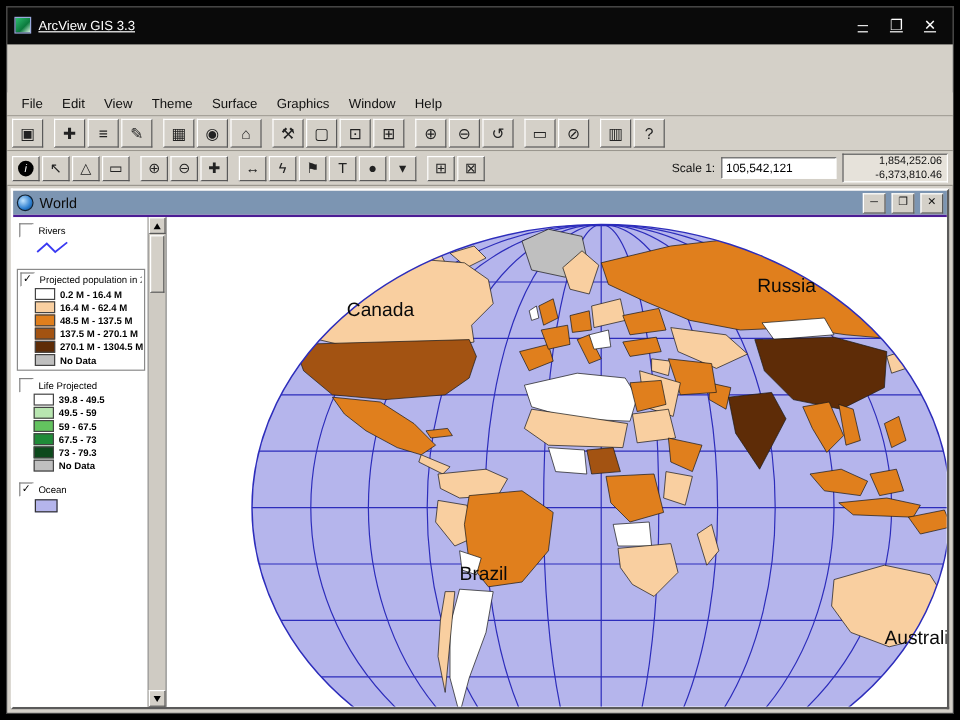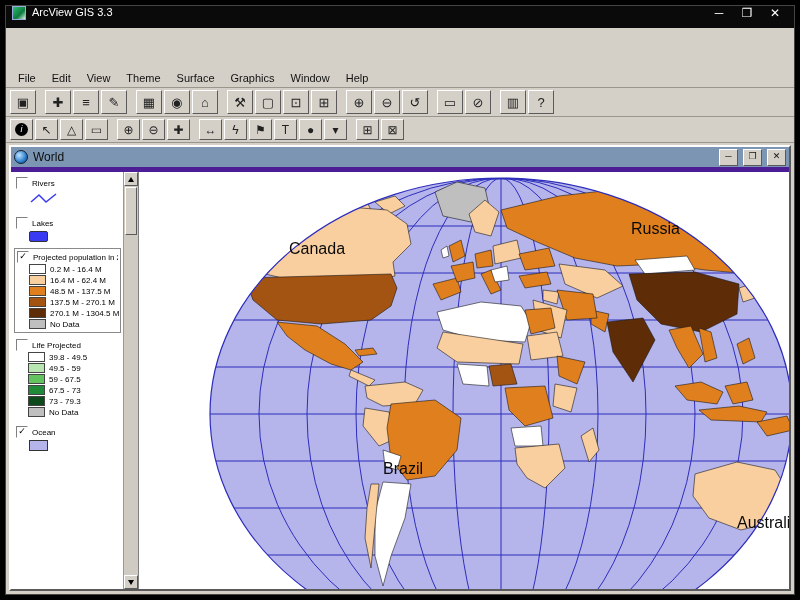--- a/index.html
+++ b/index.html
@@ -1,20 +1,20 @@
 <!DOCTYPE html>
 <html style="--pop1: #ffffff; --pop2: #f9cfa0; --pop3: #e07f1d; --pop4: #a35312; --pop5: #5e2c07; --nodata: #bfbfbf; --ocean: #b5b5ec; --grid: #2d2dbb; --lakes: #3a3af2;"><head>
 <meta charset="utf-8">
 <style>
   html,body{margin:0;padding:0;background:#222;font-family:"Liberation Sans",sans-serif;}
   .frame{width:800px;height:600px;background:#000;padding:5px;box-sizing:border-box;}
   .app{width:100%;height:100%;background:#d4d0c8;display:flex;flex-direction:column;box-sizing:border-box;border:1px solid #444;}
 
   
-  .titlebar{height:22px;background:#0a0a0a;color:#fff;display:flex;align-items:flex-start;padding:0 8px 0 6px;gap:6px;flex:0 0 auto;}
+  .titlebar{height:22px;background:#0a0a0a;color:#fff;display:flex;align-items:flex-end;padding:0 8px 9px 6px;gap:6px;flex:0 0 auto;text-decoration:underline;}
   .app-icon{width:12px;height:12px;background:linear-gradient(135deg,#2fbf71,#0b7a3d 60%,#d8f5e4);border:1px solid #9ad;flex:0 0 auto;}
   .titlebar .title{font-size:11px;}
   .titlebar .spacer{flex:1;}
   .winbtn{width:22px;text-align:center;font-size:12px;cursor:default;}
 
   
   .menubar{height:19px;background:#d4d0c8;display:flex;align-items:center;padding:0 4px;border-bottom:1px solid #9a968e;flex:0 0 auto;margin-top:40px;}
   .menu-item{padding:2px 8px;font-size:11px;color:#111;}
 
   
@@ -27,35 +27,35 @@
   .scale-input{width:88px;height:16px;border:1px solid;border-color:#5a5a5a #fff #fff #5a5a5a;background:#fff;font-size:10px;padding:0 3px;font-family:"Liberation Sans",sans-serif;}
   .coords{display:flex;flex-direction:column;align-items:flex-end;font-size:9px;line-height:11px;color:#111;background:#e6e2da;border:1px solid;border-color:#5a5a5a #fff #fff #5a5a5a;padding:0 4px;min-width:78px;}
 
   
   .docwin{flex:1;margin:2px 3px 3px 3px;border:2px solid;border-color:#fff #5a5a5a #5a5a5a #fff;display:flex;flex-direction:column;background:#d4d0c8;min-height:0;}
   .doc-titlebar{height:20px;background:#7c95b2;display:flex;align-items:center;padding:0 3px;gap:5px;flex:0 0 auto;}
   .doc-icon{width:12px;height:12px;border-radius:50%;background:radial-gradient(circle at 35% 35%,#bfe3ff,#2d7fd0 60%,#0a3e77);border:1px solid #123;flex:0 0 auto;}
   .doc-title{font-size:12px;color:#0c0c0c;}
   .doc-spacer{flex:1;}
   .dbtn{width:17px;height:15px;background:#d4d0c8;border:1px solid;border-color:#fff #5a5a5a #5a5a5a #fff;font-size:9px;line-height:13px;text-align:center;color:#111;}
-  .doc-body{flex:1;display:flex;background:#fff;border-top:5px solid #4c1d95;min-height:0;}
+  .doc-body{flex:1;display:flex;background:#fff;border-top:2px solid #4c1d95;min-height:0;}
 
   
   .toc{width:112px;background:#fff;padding:3px 1px 0 3px;overflow:hidden;flex:0 0 auto;box-sizing:border-box;}
   .theme{margin:0 1px 4px 0;padding:2px;}
   .theme.active{border:1px solid #8a8a8a;}
   .theme-head{display:flex;align-items:center;gap:4px;}
   .cb{width:10px;height:10px;border:1px solid;border-color:#808080 #fff #fff #808080;background:#fff;font-size:9px;line-height:9px;text-align:center;color:#000;flex:0 0 auto;}
   .tname{font-size:8px;color:#000;white-space:nowrap;overflow:hidden;}
   .sym{margin:2px 0 0 13px;}
   .swatch-lake{width:17px;height:9px;margin:2px 0 0 13px;border:1px solid #333;border-radius:2px;background:var(--lakes);}
   .swatch-ocean{width:17px;height:9px;margin:2px 0 0 13px;border:1px solid #333;background:var(--ocean);}
   .cls-row{display:flex;align-items:center;gap:4px;margin:1px 0 1px 12px;}
   .sw{width:15px;height:8px;border:1px solid #444;flex:0 0 auto;}
-  .cl{font-size:8px;color:#000;white-space:nowrap;}
+  .cl{font-size:8px;color:#000;white-space:nowrap;font-weight:bold;}
 
   
   .toc-scrollbar{width:14px;background:#cfcbc3;display:flex;flex-direction:column;flex:0 0 auto;border-left:1px solid #999;border-right:1px solid #808080;}
   .sb-btn{height:14px;background:#d4d0c8;border:1px solid;border-color:#fff #5a5a5a #5a5a5a #fff;position:relative;box-sizing:border-box;}
   .sb-btn.up::after{content:"";position:absolute;left:3px;top:4px;border-left:3px solid transparent;border-right:3px solid transparent;border-bottom:5px solid #000;}
   .sb-btn.down::after{content:"";position:absolute;left:3px;top:4px;border-left:3px solid transparent;border-right:3px solid transparent;border-top:5px solid #000;}
   .sb-track{flex:1;}
   .sb-thumb{height:46px;margin:1px;background:#d4d0c8;border:1px solid;border-color:#fff #5a5a5a #5a5a5a #fff;}
 
   
@@ -191,20 +191,28 @@
           <button class="tb">
             <span>▾</span>
           </button>
           <button class="tb" style="margin-left: 7px;">
             <span>⊞</span>
           </button>
           <button class="tb">
             <span>⊠</span>
           </button>
         </span>
+      <span class="right-cluster">
+        <span class="scale-label">Scale 1:</span>
+        <input class="scale-input" value="105,542,121" style="">
+        <span class="coords">
+          <span>1,854,252.06</span>
+          <span>-6,373,810.46</span>
+        </span>
+      </span>
     </div>
 
     <div class="docwin">
       <div class="doc-titlebar">
         <span class="doc-icon"></span>
         <span class="doc-title">World</span>
         <span class="doc-spacer"></span>
         <span class="dbtn">─</span>
         <span class="dbtn">❐</span>
         <span class="dbtn">✕</span>
@@ -219,27 +227,20 @@
               <span class="cb"></span>
               <span class="tname">Rivers</span>
             </div>
             <div class="sym">
               <svg width="30" height="13">
                   <polyline points="2,10 10,3 17,10 27,2" style="stroke:var(--lakes);stroke-width:1.5;fill:none"></polyline>
                 </svg>
             </div>
           </div>
 
-          <div class="theme">
-            <div class="theme-head">
-              <span class="cb"></span>
-              <span class="tname">Lakes</span>
-            </div>
-            <div class="swatch-lake"></div>
-          </div>
 
           <div class="theme active">
             <div class="theme-head">
               <span class="cb">✓</span>
               <span class="tname">Projected population in 2000</span>
             </div>
             <div>
 
             <div class="cls-row">
                   <span class="sw" style="background-color: rgb(255, 255, 255);"></span>

